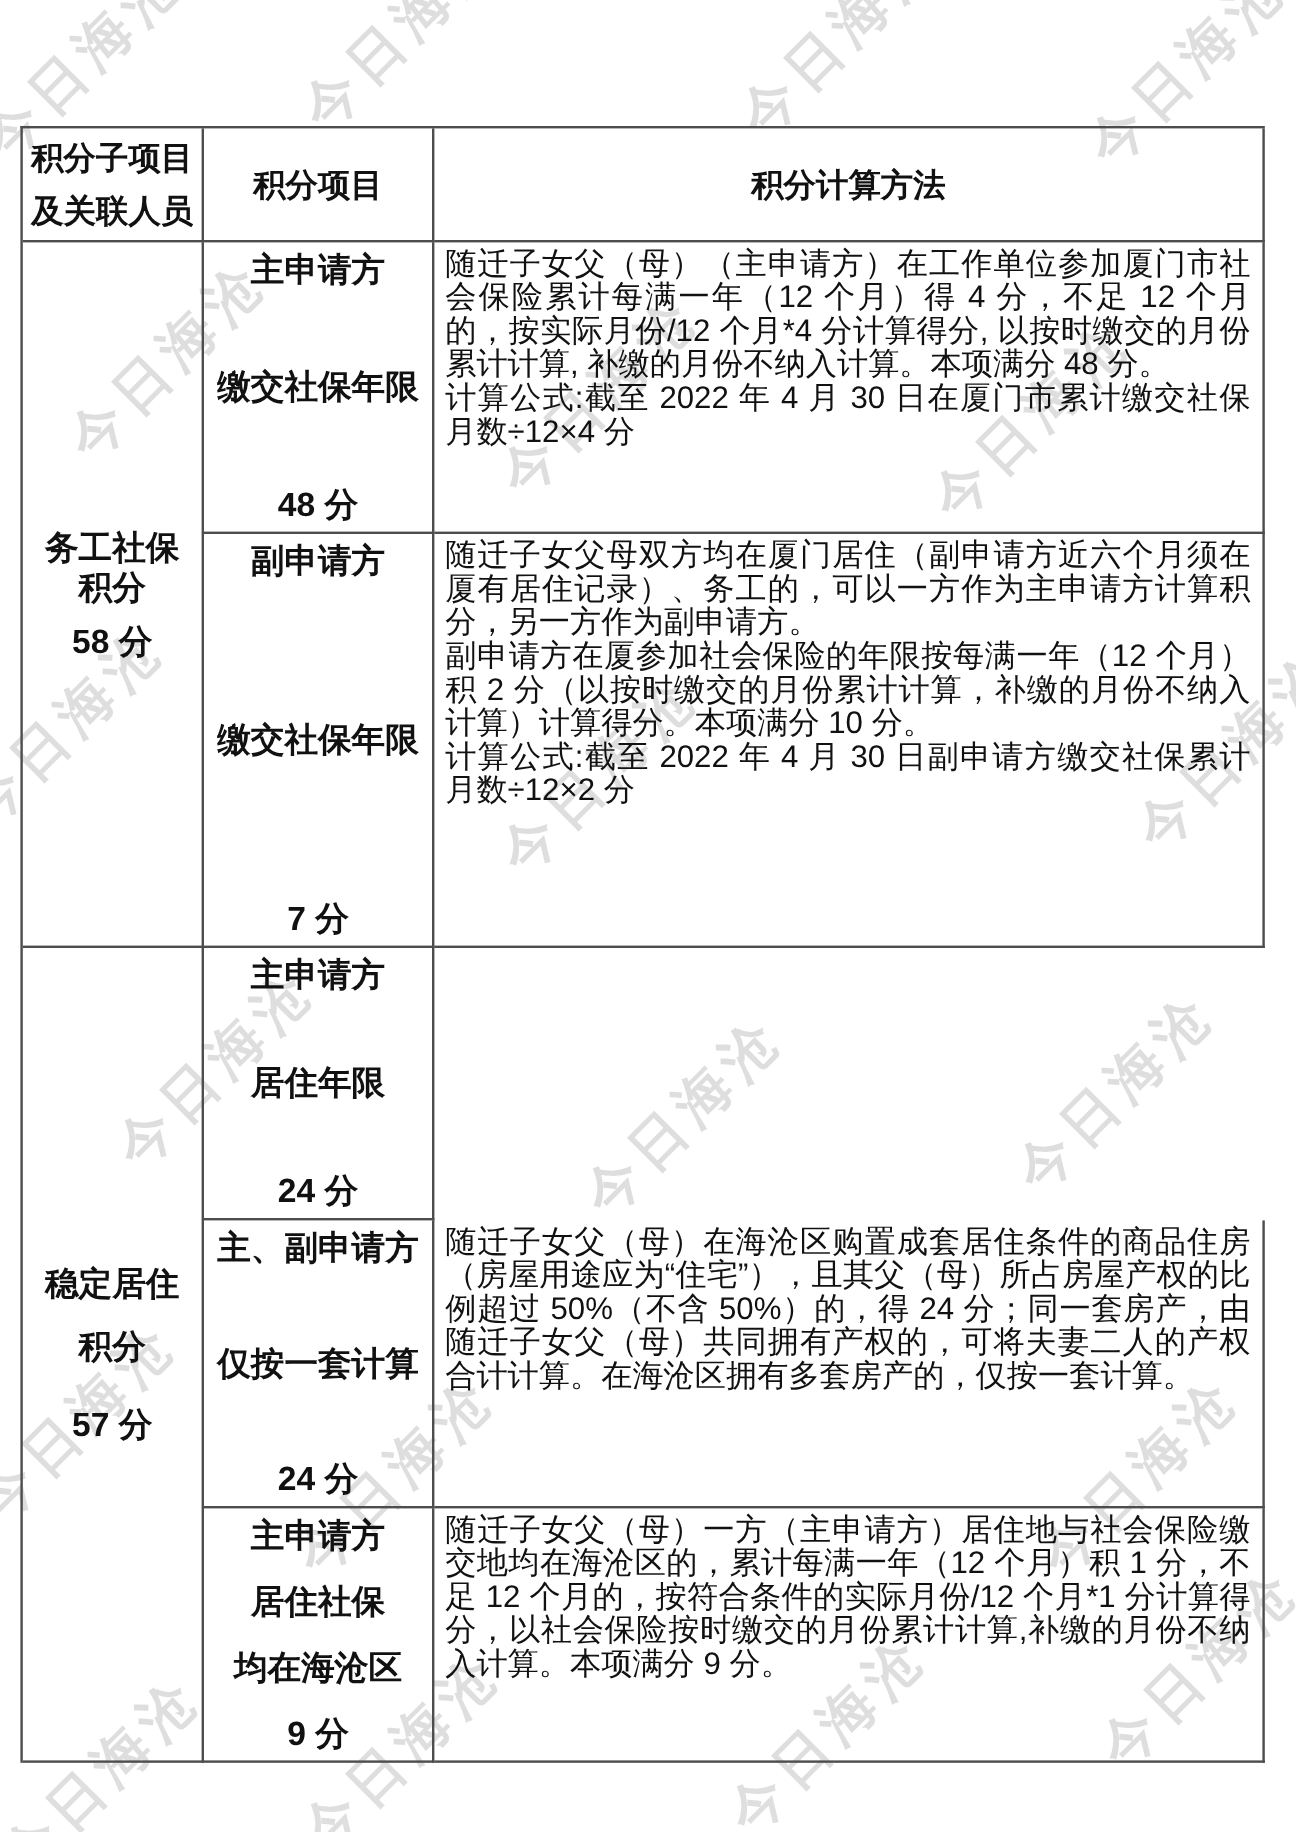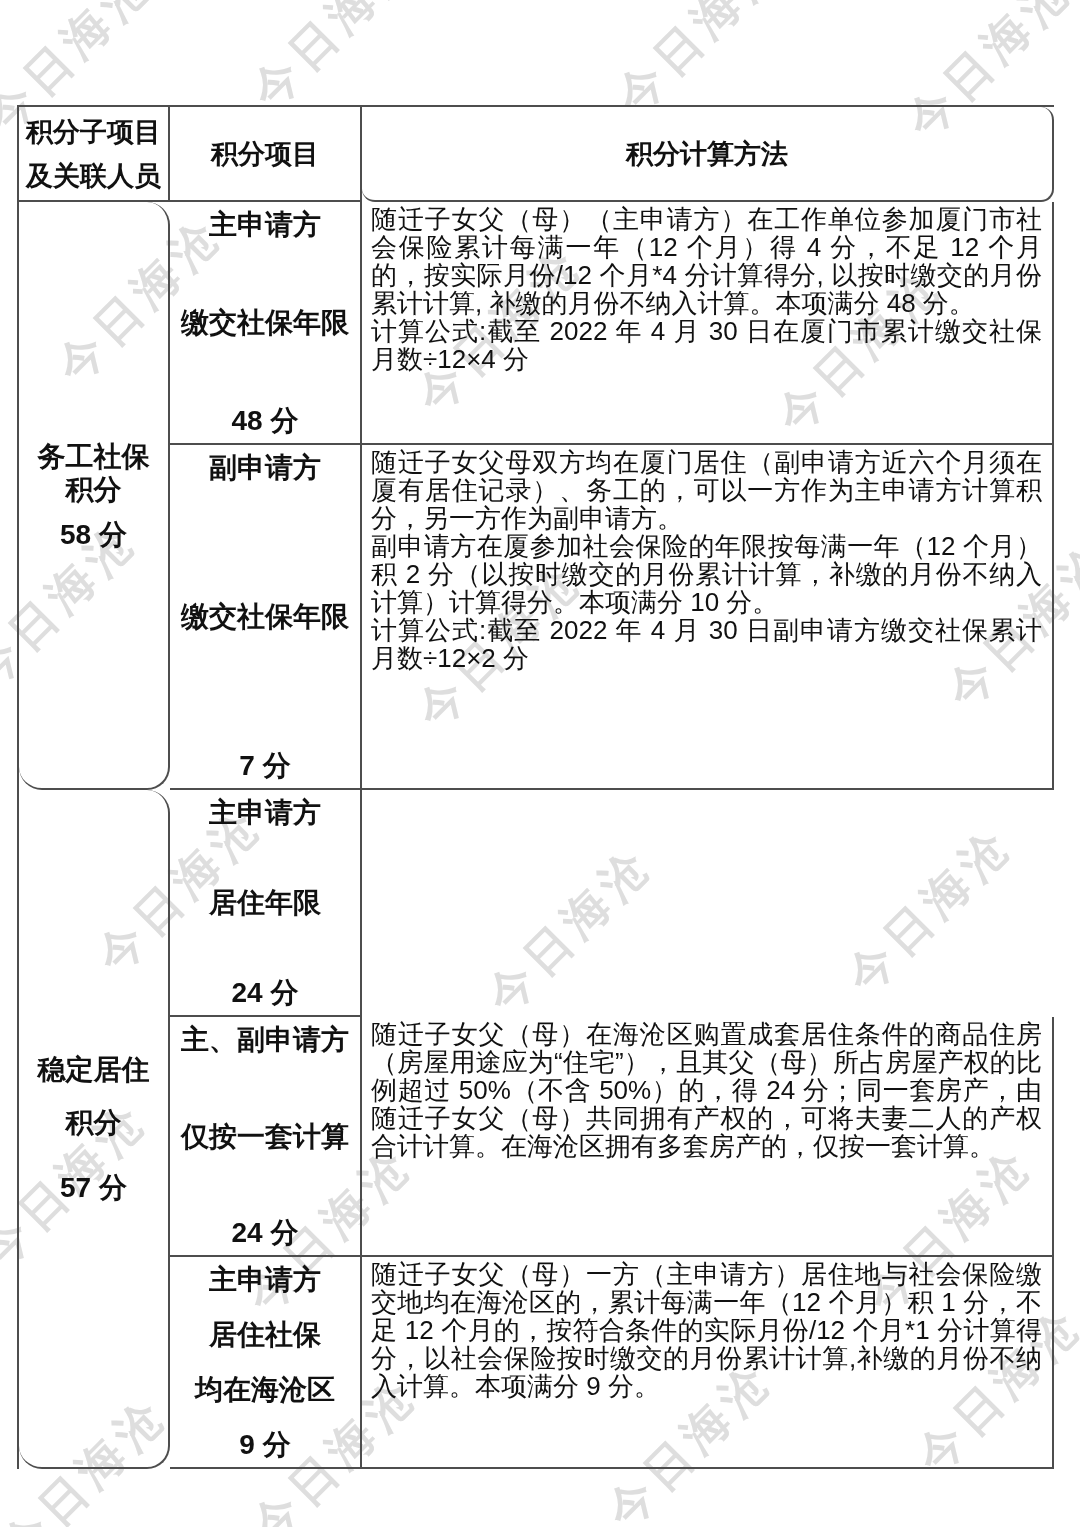--- a/index.html
+++ b/index.html
@@ -48,29 +48,28 @@
     border-bottom:2px solid var(--border);
     overflow:hidden;
   }
   
   .th{
     display:flex;flex-direction:column;
     align-items:center;justify-content:center;
     font-weight:bold;font-size:27px;line-height:44px;
     text-align:center;
   }
-  .th-method{border-radius:13px;}
+  .th-method{}
   
   .cat{
     grid-column:1;
     display:flex;flex-direction:column;
     align-items:center;justify-content:center;
     font-weight:bold;font-size:28px;line-height:33px;
     text-align:center;
-    border-radius:23px;
   }
   .cat .cat-score{margin-top:12px;}
   .cat-a{grid-row:2 / 4;}
   .cat-b{grid-row:4 / 7;gap:20px;}
   
   .sub{
     grid-column:2;
     display:flex;flex-direction:column;
     align-items:center;justify-content:space-between;
     font-weight:bold;font-size:28px;line-height:45px;

